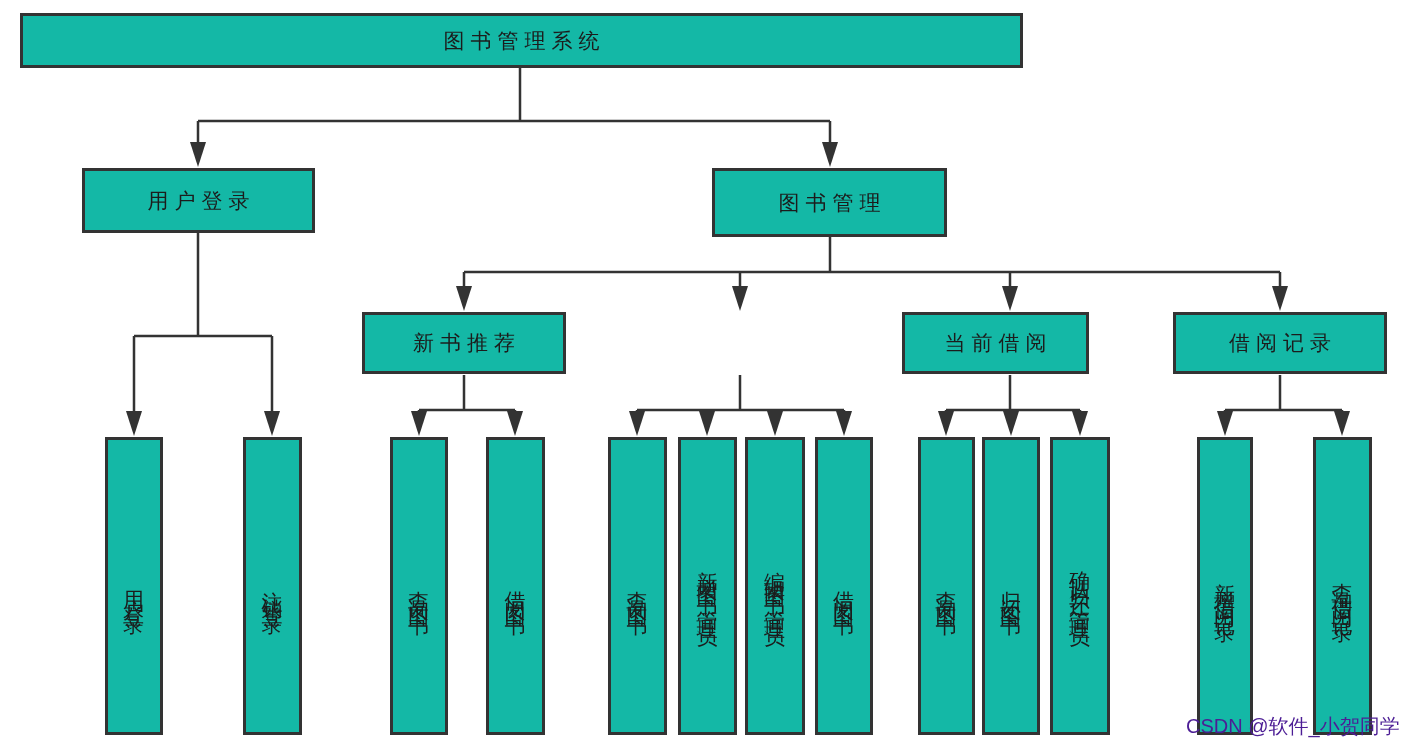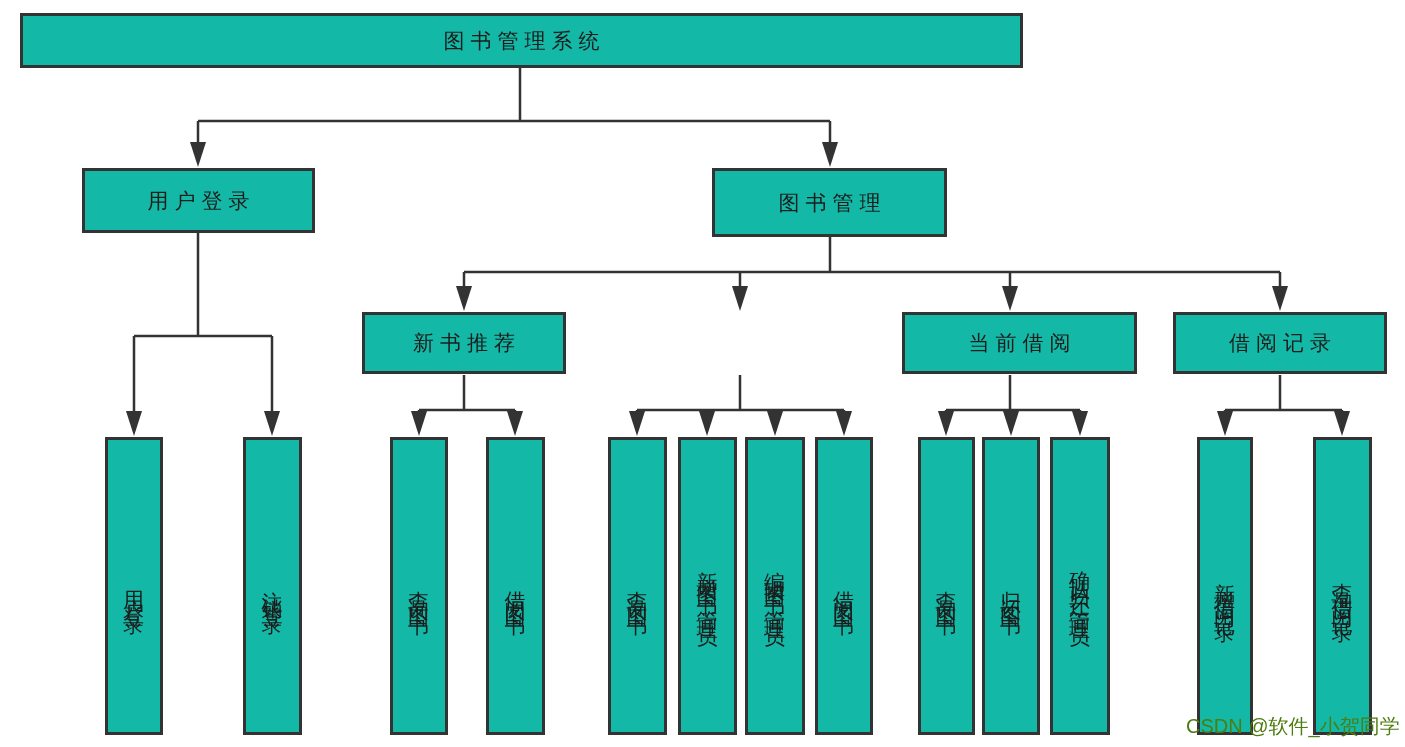--- a/index.html
+++ b/index.html
@@ -13,21 +13,21 @@
     display:flex;align-items:center;justify-content:center;
   }
   .hlabel{
     font-size:21px;letter-spacing:6px;padding-left:6px;white-space:nowrap;color:#1c1c1c;
   }
   .leaf .vlabel{
     writing-mode:vertical-rl;text-orientation:mixed;letter-spacing:8px;padding-top:8px;
     font-size:21px;line-height:1;white-space:nowrap;color:#1c1c1c;
   }
   #watermark{
-    position:absolute;left:1186px;top:713px;font-size:20px;color:#4d7c0f;
+    position:absolute;left:1186px;top:713px;font-size:20px;color:#4c1d95;
     white-space:nowrap;z-index:5;
   }
 </style>
 </head>
 <body>
 
 <div id="stage">
 
   <svg id="wires" viewBox="0 0 1405 747" xmlns="http://www.w3.org/2000/svg" aria-hidden="true">
     <g stroke="#333333" stroke-width="2.5" fill="none">
@@ -69,21 +69,21 @@
   <div class="node" style="left:82px;top:168px;width:233px;height:65px;">
     <span class="hlabel">用户登录</span>
   </div>
   <div class="node" style="left:712px;top:168px;width:235px;height:69px;">
     <span class="hlabel">图书管理</span>
   </div>
 
   <div class="node" style="left:362px;top:312px;width:204px;height:62px;">
     <span class="hlabel">新书推荐</span>
   </div>
-  <div class="node" style="left:902px;top:312px;width:235px;height:62px;">
+  <div class="node" style="left:902px;top:312px;width:187px;height:62px;">
     <span class="hlabel">当前借阅</span>
   </div>
   <div class="node" style="left:1173px;top:312px;width:214px;height:62px;">
     <span class="hlabel">借阅记录</span>
   </div>
 
   <div class="node leaf" style="left:105px;top:437px;width:58px;height:298px;">
     <span class="vlabel">用户登录</span>
   </div>
   <div class="node leaf" style="left:243px;top:437px;width:59px;height:298px;">

